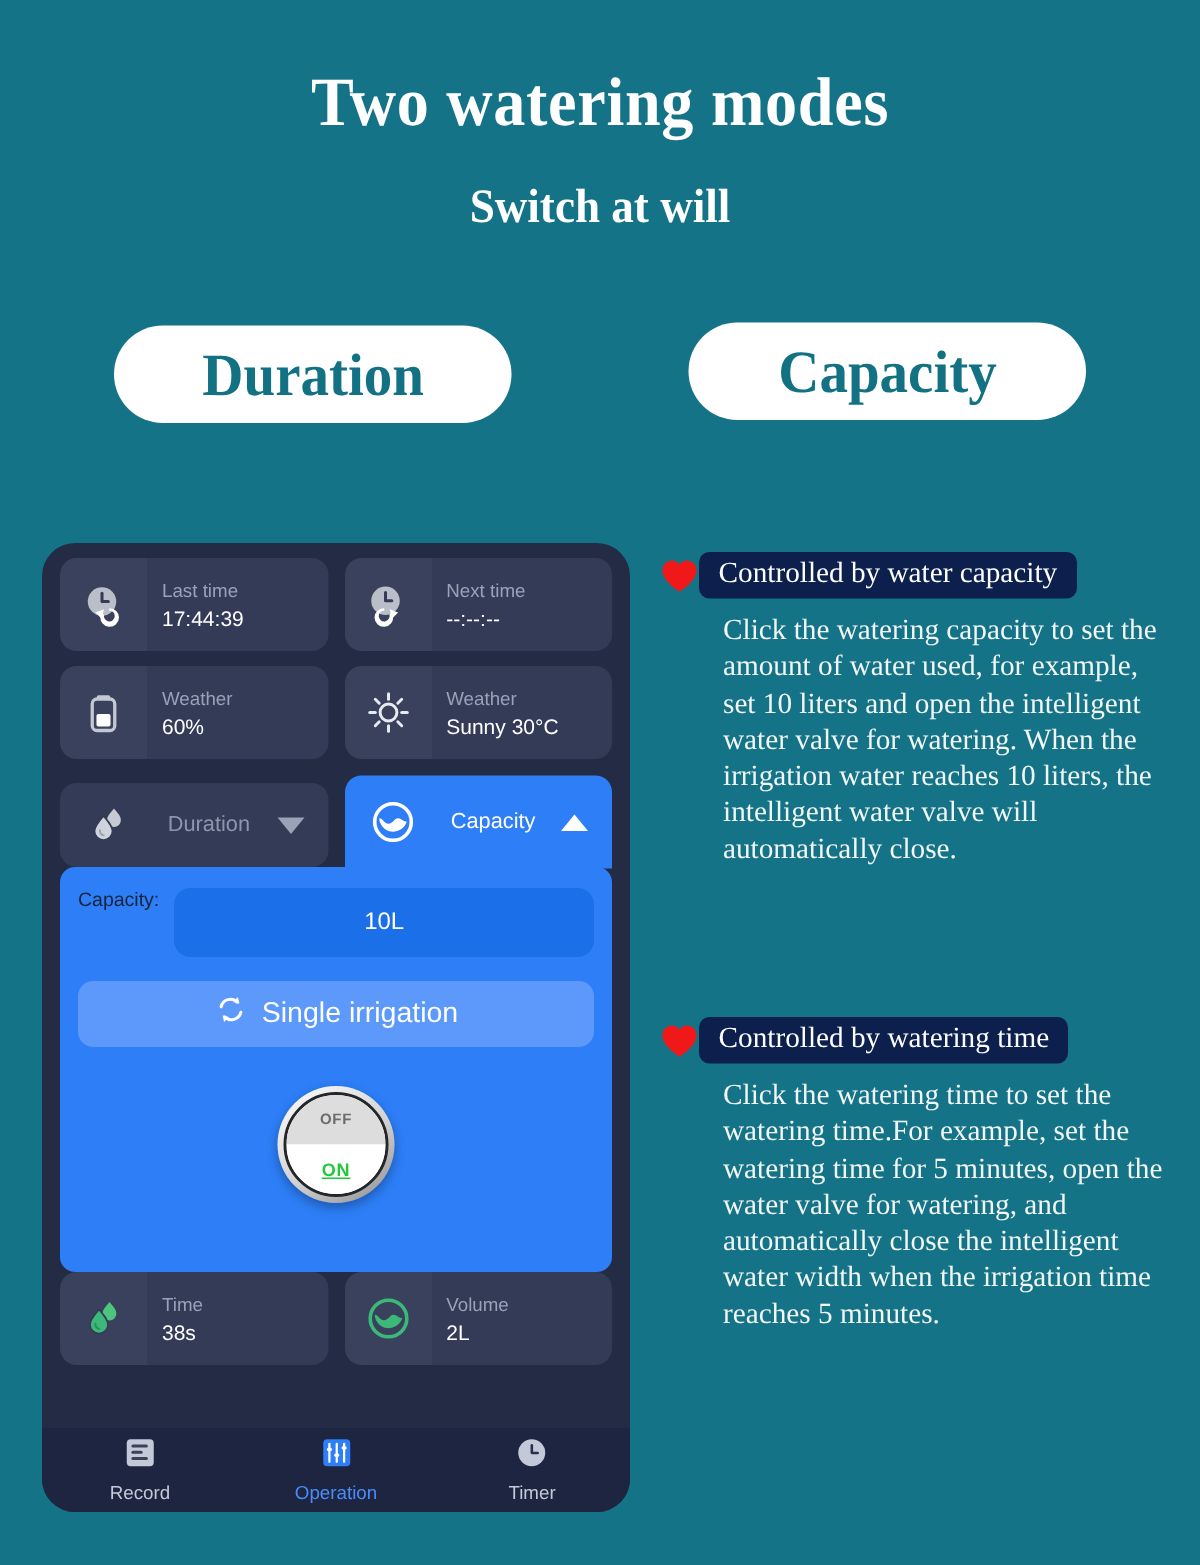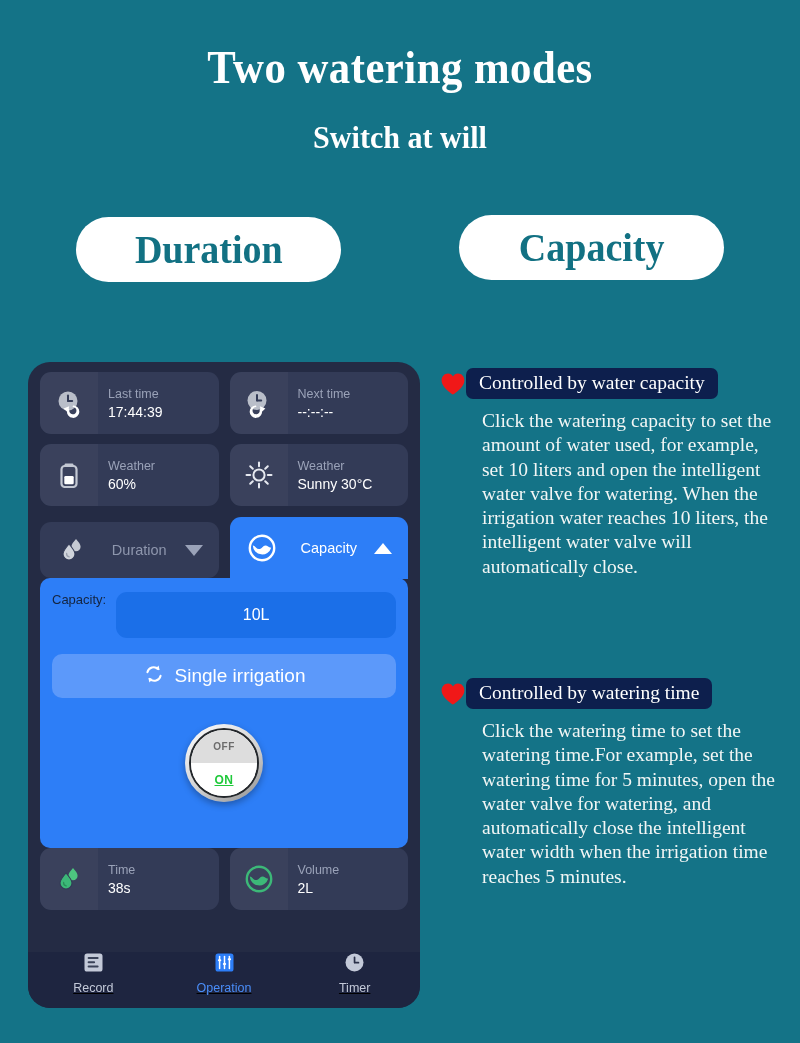--- a/index.html
+++ b/index.html
@@ -154,21 +154,21 @@
   }
 
   
   .bottom-stats { }
 
   
   .navbar {
     position: absolute; left: 0; bottom: 0;
     width: 392px; height: 56px;
     background: #1e2540;
-    display: flex; align-items: flex-start; text-decoration: underline;
+    display: flex; align-items: center;
   }
   .nav-item {
     flex: 1;
     display: flex; flex-direction: column; align-items: center; gap: 4px;
   }
   .nav-label { font-size: 12.5px; color: #c3c9d8; }
   .nav-item.active .nav-label { color: #4a8df8; }
 
   
   .info-block { position: absolute; }

